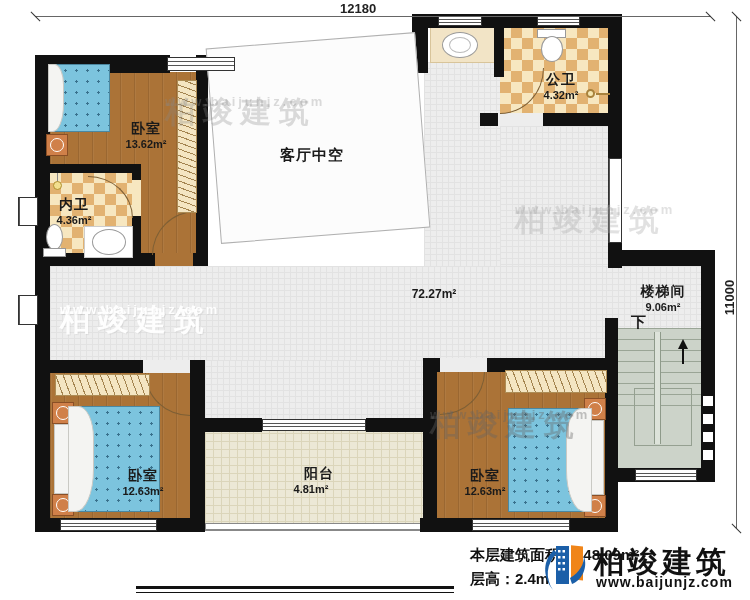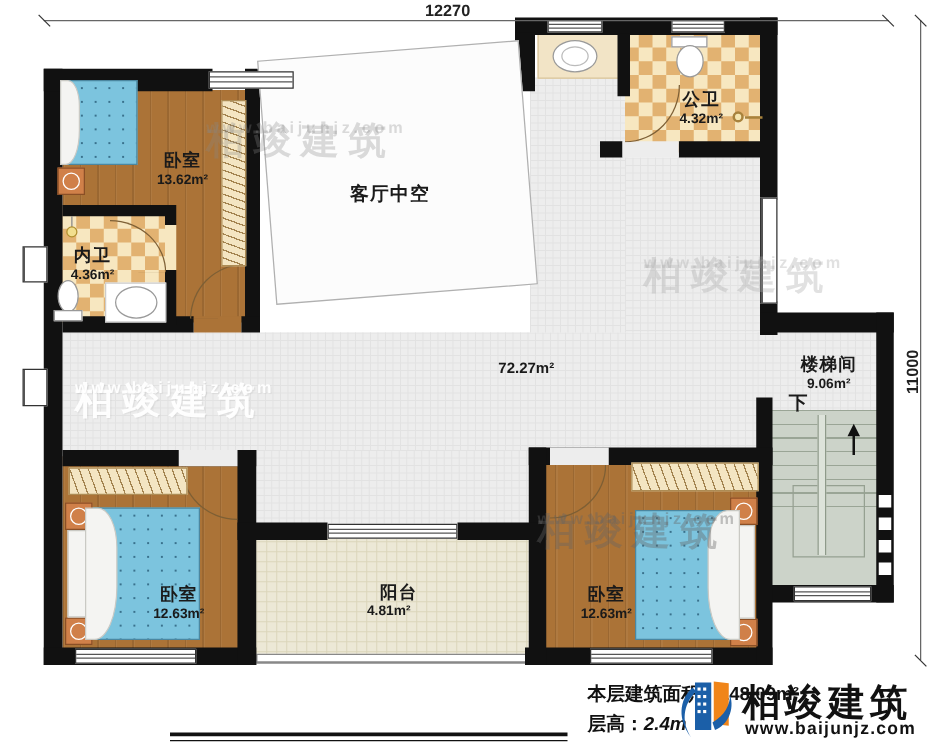--- a/index.html
+++ b/index.html
@@ -197,21 +197,21 @@
     <div class="nm" style="position:static;">内卫</div>
     <div class="ar" style="position:static;">4.36m²</div>
   </div>
   <div class="lbl" style="left:312px;top:146px;">
     <div class="nm" style="position:static;font-size:15px;">客厅中空</div>
   </div>
   <div class="lbl" style="left:561px;top:71px;">
     <div class="nm" style="position:static;">公卫</div>
     <div class="ar" style="position:static;">4.32m²</div>
   </div>
-  <div class="lbl" style="left:421px;top:287px;">
+  <div class="lbl" style="left:434px;top:287px;">
     <div class="ar" style="position:static;font-size:12px;">72.27m²</div>
   </div>
   <div class="lbl" style="left:663px;top:283px;">
     <div class="nm" style="position:static;">楼梯间</div>
     <div class="ar" style="position:static;">9.06m²</div>
   </div>
   <div class="lbl" style="left:639px;top:313px;">
     <div class="nm" style="position:static;font-size:15px;">下</div>
   </div>
   <div class="lbl" style="left:143px;top:467px;">
@@ -223,35 +223,35 @@
     <div class="ar" style="position:static;">4.81m²</div>
   </div>
   <div class="lbl" style="left:485px;top:467px;">
     <div class="nm" style="position:static;">卧室</div>
     <div class="ar" style="position:static;">12.63m²</div>
   </div>
 
   <div class="dimline" style="left:35px;top:16px;width:676px;height:1px;"></div>
   <div class="tick" style="left:29px;top:16px;"></div>
   <div class="tick" style="left:704px;top:16px;"></div>
-  <div class="dim" style="left:340px;top:1px;">12270</div>
+  <div class="dim" style="left:340px;top:1px;">12180</div>
 
   <div class="dimline" style="left:736px;top:16px;width:1px;height:512px;"></div>
   <div class="tick" style="left:730px;top:16px;"></div>
   <div class="tick" style="left:730px;top:528px;"></div>
   <div class="dim" style="left:712px;top:290px;transform:rotate(-90deg);transform-origin:center;">11000</div>
 
   <div id="footer" style="left:0;top:538px;width:750px;height:62px;background:#fff;">
     <div style="left:136px;top:48px;width:318px;height:3px;background:#111;"></div>
     <div style="left:136px;top:54px;width:318px;height:1px;background:#111;"></div>
     <div style="left:470px;top:8px;font-size:15px;font-weight:bold;color:#111;white-space:nowrap;">
       <span style="position:static;">本层建筑面积：</span><span style="position:static;">148.09m²</span>
     </div>
     <div style="left:470px;top:32px;font-size:15px;font-weight:bold;color:#111;white-space:nowrap;">
-      <span style="position:static;">层高：</span><span style="position:static;font-style:italic;">2.4m</span>
+      <span style="position:static;">层高：</span><span style="position:static;">2.4m</span>
     </div>
     <svg style="left:540px;top:0px;" width="50" height="54" viewBox="0 0 50 54">
       <path d="M14 12 C3 22 2 38 13 52 C5 40 6 26 17 15 Z" fill="#1b5fa8"></path>
       <rect x="16" y="8" width="13" height="38" fill="#1b5fa8"></rect>
       <rect x="31" y="4" width="12" height="34" fill="#f08519" transform="skewY(6)"></rect>
       <g fill="#fff">
         <rect x="18" y="12" width="2.5" height="2.5"></rect>
           <rect x="22.5" y="12" width="2.5" height="2.5"></rect>
         <rect x="18" y="18" width="2.5" height="2.5"></rect>
           <rect x="22.5" y="18" width="2.5" height="2.5"></rect>

